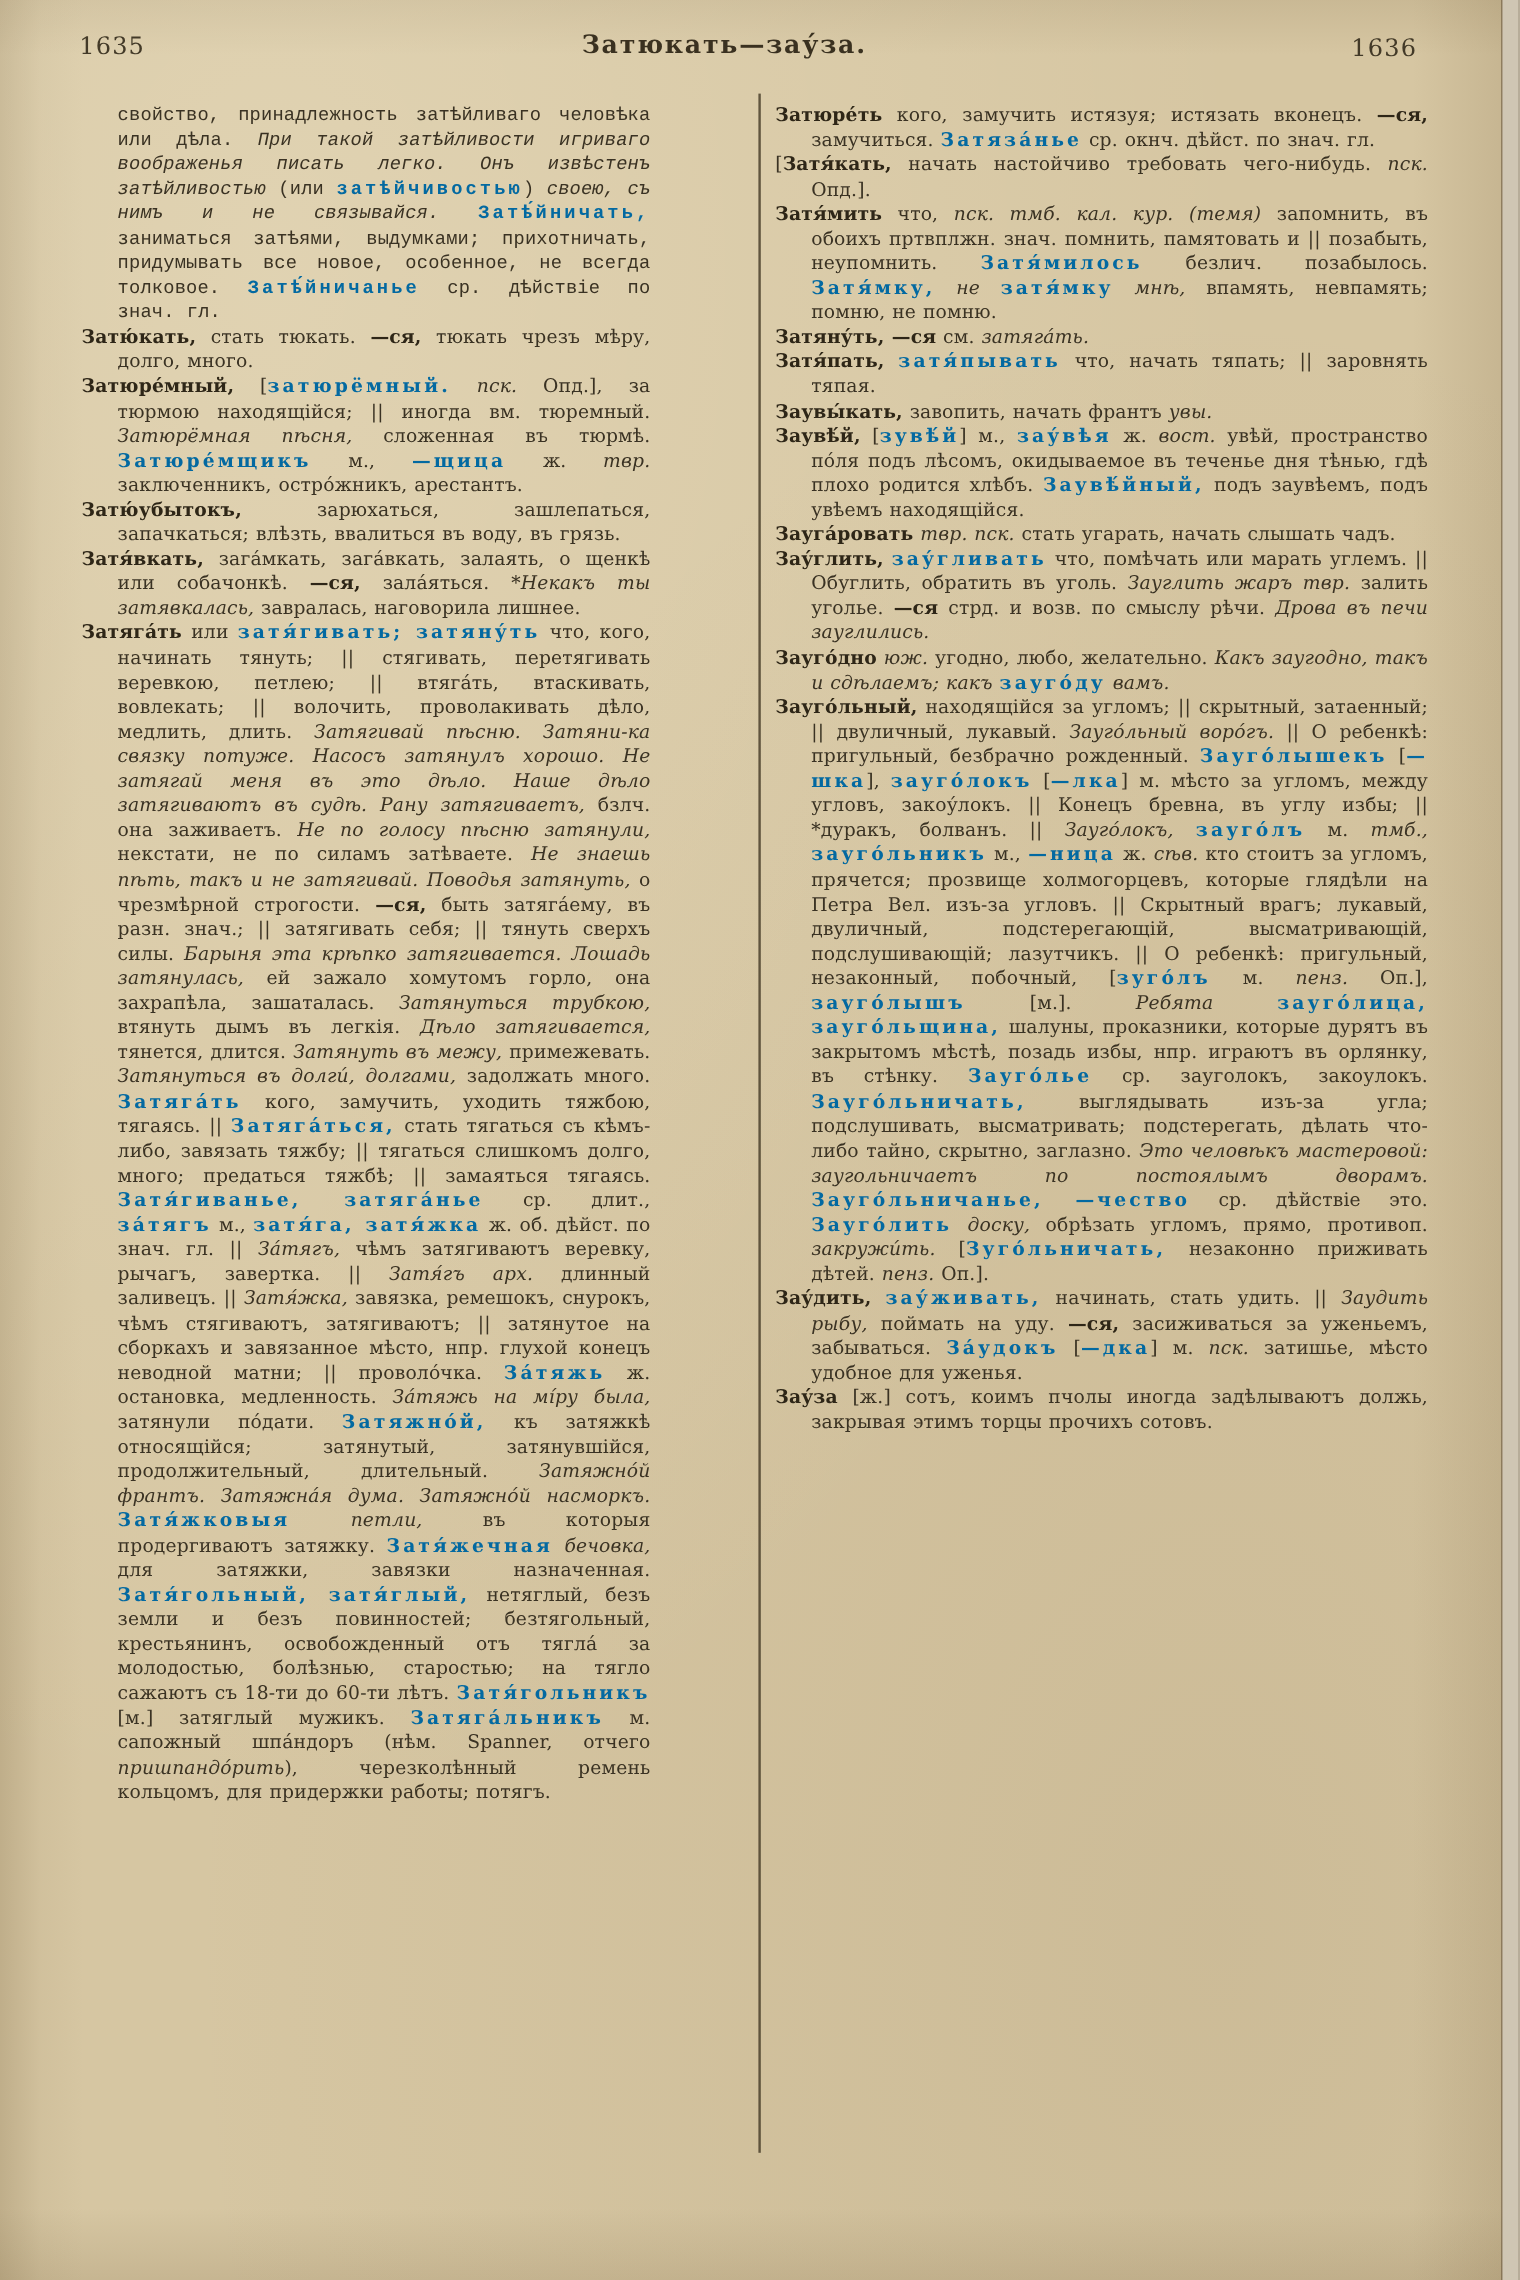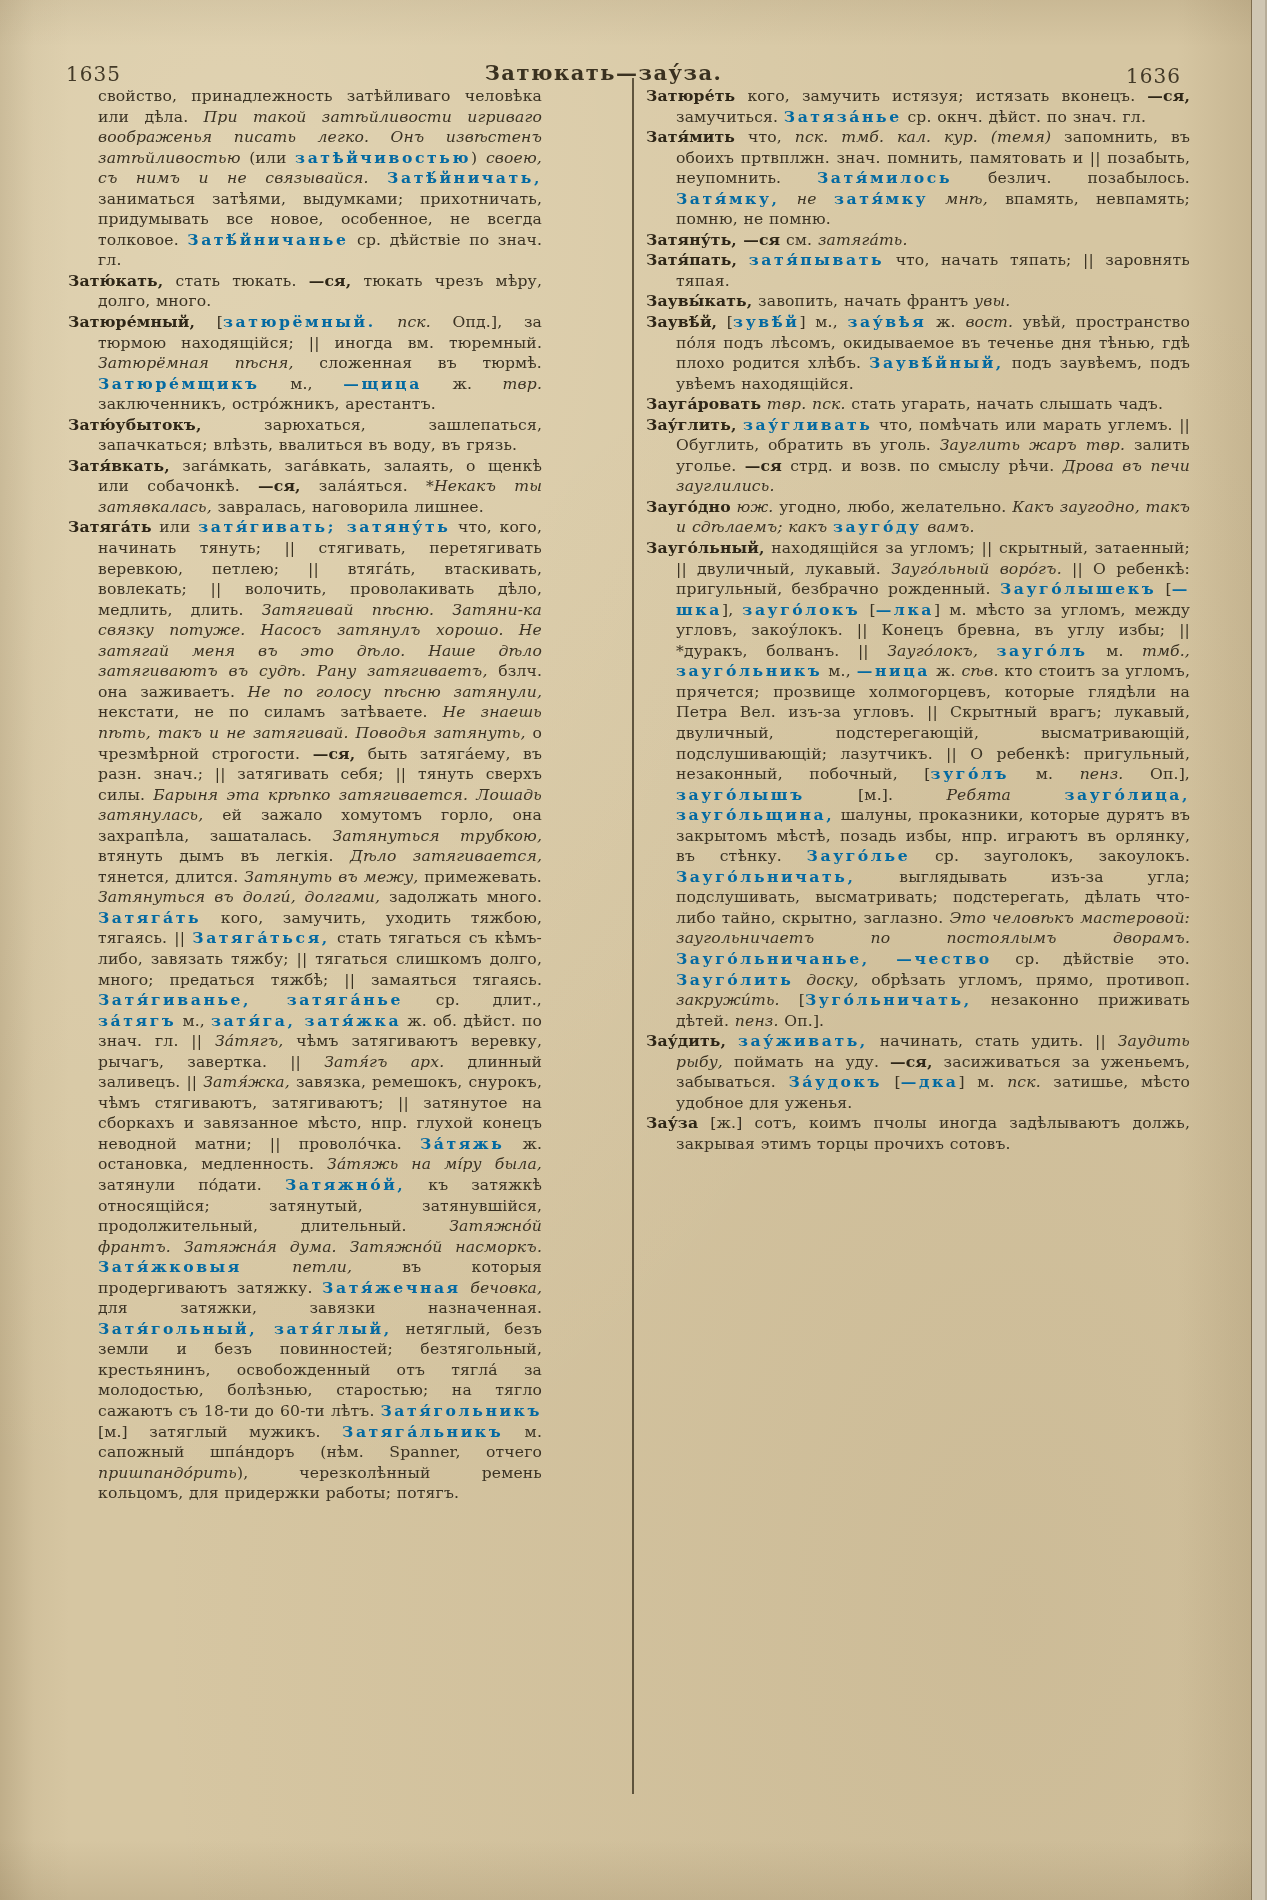--- a/index.html
+++ b/index.html
@@ -13,37 +13,37 @@
     background:
       radial-gradient(ellipse at 18% 12%, rgba(255,248,225,.25), transparent 55%),
       radial-gradient(ellipse at 80% 85%, rgba(120,95,55,.10), transparent 60%),
       linear-gradient(90deg, rgba(110,88,52,.22) 0, rgba(110,88,52,.05) 34px, transparent 70px),
       linear-gradient(270deg, rgba(110,88,52,.18) 0, transparent 90px),
       linear-gradient(180deg, rgba(110,88,52,.12) 0, transparent 46px),
       linear-gradient(0deg, rgba(110,88,52,.15) 0, transparent 60px);
   }
   .page-edge-line{position:absolute;top:0;bottom:0;right:13px;width:3px;background:#6a583c;opacity:.75;}
   .page-edge-strip{position:absolute;top:0;bottom:0;right:0;width:13px;background:#cfc6b3;border-right:2px solid #b7ad99;}
-  .header-row{position:absolute;top:24px;left:0;right:0;height:36px;margin-top:36px;}
+  .header-row{position:absolute;top:24px;left:0;right:0;height:36px;}
   .pagenum{position:absolute;font-size:20px;letter-spacing:1px;color:#433a28;}
   .pagenum-left{left:66px;top:2px;}
   .pagenum-right{right:86px;top:4px;}
   .page-title{
     position:absolute;left:0;right:60px;top:0;text-align:center;
     font-size:21px;font-weight:bold;letter-spacing:1.5px;color:#3a3120;
   }
   .column-divider{position:absolute;left:632px;top:78px;height:1716px;width:2px;background:#4a3f2c;opacity:.85;}
   .col{
     position:absolute;top:86px;text-align:justify;
     font-size:15.6px;line-height:20.55px;letter-spacing:.15px;word-spacing:.6px;
   }
   .col-left{left:68px;width:474px;}
   .col-right{left:646px;width:544px;}
   .entry{margin:0;padding-left:30px;text-indent:-30px;}
-  .entry.cont{text-indent:0;}
+  .entry.cont{text-indent:0;font-family:Liberation Mono, monospace;}
   .seg-r{}
   .seg-b{font-weight:bold;color:#2e2617;}
   .seg-i{font-style:italic;}
   .seg-s{font-weight:bold;color:#0369a1;letter-spacing:2.6px;}
 </style>
 </head>
 <body>
 
 <div class="page">
   <div class="header-row">
@@ -57,20 +57,21 @@
   <div class="col col-left">
       <p class="entry cont"><span class="seg-r">свойство, принадлежность затѣйливаго человѣка или дѣла. </span><span class="seg-i">При такой затѣйливости игриваго воображенья писать легко. Онъ извѣстенъ затѣйливостью </span><span class="seg-r">(или </span><span class="seg-s">затѣйчивостью</span><span class="seg-r">) </span><span class="seg-i">своею, съ нимъ и не связывайся. </span><span class="seg-s">Затѣ́йничать,</span><span class="seg-r"> заниматься затѣями, выдумками; прихотничать, придумывать все новое, особенное, не всегда толковое. </span><span class="seg-s">Затѣ́йничанье</span><span class="seg-r"> ср. дѣйствіе по знач. гл.</span></p>
       <p class="entry"><span class="seg-b">Затю́кать,</span><span class="seg-r"> стать тюкать. </span><span class="seg-b">—ся,</span><span class="seg-r"> тюкать чрезъ мѣру, долго, много.</span></p>
       <p class="entry"><span class="seg-b">Затюре́мный,</span><span class="seg-r"> [</span><span class="seg-s">затюрёмный.</span><span class="seg-r"> </span><span class="seg-i">пск.</span><span class="seg-r"> Опд.], за тюрмою находящійся; || иногда вм. тюремный. </span><span class="seg-i">Затюрёмная пѣсня,</span><span class="seg-r"> сложенная въ тюрмѣ. </span><span class="seg-s">Затюре́мщикъ</span><span class="seg-r"> м., </span><span class="seg-s">—щица</span><span class="seg-r"> ж. </span><span class="seg-i">твр.</span><span class="seg-r"> заключенникъ, остро́жникъ, арестантъ.</span></p>
       <p class="entry"><span class="seg-b">Затю́убытокъ,</span><span class="seg-r"> зарюхаться, зашлепаться, запачкаться; влѣзть, ввалиться въ воду, въ грязь.</span></p>
       <p class="entry"><span class="seg-b">Затя́вкать,</span><span class="seg-r"> зага́мкать, зага́вкать, залаять, о щенкѣ или собачонкѣ. </span><span class="seg-b">—ся,</span><span class="seg-r"> зала́яться. *</span><span class="seg-i">Некакъ ты затявкалась,</span><span class="seg-r"> завралась, наговорила лишнее.</span></p>
       <p class="entry"><span class="seg-b">Затяга́ть</span><span class="seg-r"> или </span><span class="seg-s">затя́гивать; затяну́ть</span><span class="seg-r"> что, кого, начинать тянуть; || стягивать, перетягивать веревкою, петлею; || втяга́ть, втаскивать, вовлекать; || волочить, проволакивать дѣло, медлить, длить. </span><span class="seg-i">Затягивай пѣсню. Затяни-ка связку потуже. Насосъ затянулъ хорошо. Не затягай меня въ это дѣло. Наше дѣло затягиваютъ въ судѣ. Рану затягиваетъ,</span><span class="seg-r"> бзлч. она заживаетъ. </span><span class="seg-i">Не по голосу пѣсню затянули,</span><span class="seg-r"> некстати, не по силамъ затѣваете. </span><span class="seg-i">Не знаешь пѣть, такъ и не затягивай. Поводья затянуть,</span><span class="seg-r"> о чрезмѣрной строгости. </span><span class="seg-b">—ся,</span><span class="seg-r"> быть затяга́ему, въ разн. знач.; || затягивать себя; || тянуть сверхъ силы. </span><span class="seg-i">Барыня эта крѣпко затягивается. Лошадь затянулась,</span><span class="seg-r"> ей зажало хомутомъ горло, она захрапѣла, зашаталась. </span><span class="seg-i">Затянуться трубкою,</span><span class="seg-r"> втянуть дымъ въ легкія. </span><span class="seg-i">Дѣло затягивается,</span><span class="seg-r"> тянется, длится. </span><span class="seg-i">Затянуть въ межу,</span><span class="seg-r"> примежевать. </span><span class="seg-i">Затянуться въ долги́, долгами,</span><span class="seg-r"> задолжать много. </span><span class="seg-s">Затяга́ть</span><span class="seg-r"> кого, замучить, уходить тяжбою, тягаясь. || </span><span class="seg-s">Затяга́ться,</span><span class="seg-r"> стать тягаться съ кѣмъ-либо, завязать тяжбу; || тягаться слишкомъ долго, много; предаться тяжбѣ; || замаяться тягаясь. </span><span class="seg-s">Затя́гиванье, затяга́нье</span><span class="seg-r"> ср. длит., </span><span class="seg-s">за́тягъ</span><span class="seg-r"> м., </span><span class="seg-s">затя́га, затя́жка</span><span class="seg-r"> ж. об. дѣйст. по знач. гл. || </span><span class="seg-i">За́тягъ,</span><span class="seg-r"> чѣмъ затягиваютъ веревку, рычагъ, завертка. || </span><span class="seg-i">Затя́гъ арх.</span><span class="seg-r"> длинный заливецъ. || </span><span class="seg-i">Затя́жка,</span><span class="seg-r"> завязка, ремешокъ, снурокъ, чѣмъ стягиваютъ, затягиваютъ; || затянутое на сборкахъ и завязанное мѣсто, нпр. глухой конецъ неводной матни; || проволо́чка. </span><span class="seg-s">За́тяжь</span><span class="seg-r"> ж. остановка, медленность. </span><span class="seg-i">За́тяжь на мі́ру была,</span><span class="seg-r"> затянули по́дати. </span><span class="seg-s">Затяжно́й,</span><span class="seg-r"> къ затяжкѣ относящійся; затянутый, затянувшійся, продолжительный, длительный. </span><span class="seg-i">Затяжно́й франтъ. Затяжна́я дума. Затяжно́й насморкъ. </span><span class="seg-s">Затя́жковыя</span><span class="seg-r"> </span><span class="seg-i">петли,</span><span class="seg-r"> въ которыя продергиваютъ затяжку. </span><span class="seg-s">Затя́жечная</span><span class="seg-r"> </span><span class="seg-i">бечовка,</span><span class="seg-r"> для затяжки, завязки назначенная. </span><span class="seg-s">Затя́гольный, затя́глый,</span><span class="seg-r"> нетяглый, безъ земли и безъ повинностей; безтягольный, крестьянинъ, освобожденный отъ тягла́ за молодостью, болѣзнью, старостью; на тягло сажаютъ съ 18-ти до 60-ти лѣтъ. </span><span class="seg-s">Затя́гольникъ</span><span class="seg-r"> [м.] затяглый мужикъ. </span><span class="seg-s">Затяга́льникъ</span><span class="seg-r"> м. сапожный шпа́ндоръ (нѣм. Spanner, отчего </span><span class="seg-i">пришпандо́рить</span><span class="seg-r">), черезколѣнный ремень кольцомъ, для придержки работы; потягъ.</span></p>
     </div>
   <div class="col col-right">
       <p class="entry"><span class="seg-b">Затюре́ть</span><span class="seg-r"> кого, замучить истязуя; истязать вконецъ. </span><span class="seg-b">—ся,</span><span class="seg-r"> замучиться. </span><span class="seg-s">Затяза́нье</span><span class="seg-r"> ср. окнч. дѣйст. по знач. гл.</span></p>
+      <p class="entry"><span class="seg-r">[</span><span class="seg-b">Затя́кать,</span><span class="seg-r"> начать настойчиво требовать чего-нибудь. </span><span class="seg-i">пск.</span><span class="seg-r"> Опд.].</span></p>
       <p class="entry"><span class="seg-b">Затя́мить</span><span class="seg-r"> что, </span><span class="seg-i">пск. тмб. кал. кур. (темя)</span><span class="seg-r"> запомнить, въ обоихъ пртвплжн. знач. помнить, памятовать и || позабыть, неупомнить. </span><span class="seg-s">Затя́милось</span><span class="seg-r"> безлич. позабылось. </span><span class="seg-s">Затя́мку,</span><span class="seg-r"> </span><span class="seg-i">не</span><span class="seg-r"> </span><span class="seg-s">затя́мку</span><span class="seg-r"> </span><span class="seg-i">мнѣ,</span><span class="seg-r"> впамять, невпамять; помню, не помню.</span></p>
       <p class="entry"><span class="seg-b">Затяну́ть, —ся</span><span class="seg-r"> см. </span><span class="seg-i">затяга́ть.</span></p>
       <p class="entry"><span class="seg-b">Затя́пать,</span><span class="seg-r"> </span><span class="seg-s">затя́пывать</span><span class="seg-r"> что, начать тяпать; || заровнять тяпая.</span></p>
       <p class="entry"><span class="seg-b">Заувы́кать,</span><span class="seg-r"> завопить, начать франтъ </span><span class="seg-i">увы.</span></p>
       <p class="entry"><span class="seg-b">Заувѣ́й,</span><span class="seg-r"> [</span><span class="seg-s">зувѣ́й</span><span class="seg-r">] м., </span><span class="seg-s">зау́вѣя</span><span class="seg-r"> ж. </span><span class="seg-i">вост.</span><span class="seg-r"> увѣй, пространство по́ля подъ лѣсомъ, окидываемое въ теченье дня тѣнью, гдѣ плохо родится хлѣбъ. </span><span class="seg-s">Заувѣ́йный,</span><span class="seg-r"> подъ заувѣемъ, подъ увѣемъ находящійся.</span></p>
       <p class="entry"><span class="seg-b">Зауга́ровать</span><span class="seg-r"> </span><span class="seg-i">твр. пск.</span><span class="seg-r"> стать угарать, начать слышать чадъ.</span></p>
       <p class="entry"><span class="seg-b">Зау́глить,</span><span class="seg-r"> </span><span class="seg-s">зау́гливать</span><span class="seg-r"> что, помѣчать или марать углемъ. || Обуглить, обратить въ уголь. </span><span class="seg-i">Зауглить жаръ твр.</span><span class="seg-r"> залить уголье. </span><span class="seg-b">—ся</span><span class="seg-r"> стрд. и возв. по смыслу рѣчи. </span><span class="seg-i">Дрова въ печи зауглились.</span></p>
       <p class="entry"><span class="seg-b">Зауго́дно</span><span class="seg-r"> </span><span class="seg-i">юж.</span><span class="seg-r"> угодно, любо, желательно. </span><span class="seg-i">Какъ заугодно, такъ и сдѣлаемъ; какъ </span><span class="seg-s">зауго́ду</span><span class="seg-i"> вамъ.</span></p>
       <p class="entry"><span class="seg-b">Зауго́льный,</span><span class="seg-r"> находящійся за угломъ; || скрытный, затаенный; || двуличный, лукавый. </span><span class="seg-i">Зауго́льный воро́гъ.</span><span class="seg-r"> || О ребенкѣ: пригульный, безбрачно рожденный. </span><span class="seg-s">Зауго́лышекъ</span><span class="seg-r"> [</span><span class="seg-s">—шка</span><span class="seg-r">], </span><span class="seg-s">зауго́локъ</span><span class="seg-r"> [</span><span class="seg-s">—лка</span><span class="seg-r">] м. мѣсто за угломъ, между угловъ, закоу́локъ. || Конецъ бревна, въ углу избы; || *дуракъ, болванъ. || </span><span class="seg-i">Зауго́локъ,</span><span class="seg-r"> </span><span class="seg-s">зауго́лъ</span><span class="seg-r"> м. </span><span class="seg-i">тмб.,</span><span class="seg-r"> </span><span class="seg-s">зауго́льникъ</span><span class="seg-r"> м., </span><span class="seg-s">—ница</span><span class="seg-r"> ж. </span><span class="seg-i">сѣв.</span><span class="seg-r"> кто стоитъ за угломъ, прячется; прозвище холмогорцевъ, которые глядѣли на Петра Вел. изъ-за угловъ. || Скрытный врагъ; лукавый, двуличный, подстерегающій, высматривающій, подслушивающій; лазутчикъ. || О ребенкѣ: пригульный, незаконный, побочный, [</span><span class="seg-s">зуго́лъ</span><span class="seg-r"> м. </span><span class="seg-i">пенз.</span><span class="seg-r"> Оп.], </span><span class="seg-s">зауго́лышъ</span><span class="seg-r"> [м.]. </span><span class="seg-i">Ребята</span><span class="seg-r"> </span><span class="seg-s">зауго́лица, зауго́льщина,</span><span class="seg-r"> шалуны, проказники, которые дурятъ въ закрытомъ мѣстѣ, позадь избы, нпр. играютъ въ орлянку, въ стѣнку. </span><span class="seg-s">Зауго́лье</span><span class="seg-r"> ср. зауголокъ, закоулокъ. </span><span class="seg-s">Зауго́льничать,</span><span class="seg-r"> выглядывать изъ-за угла; подслушивать, высматривать; подстерегать, дѣлать что-либо тайно, скрытно, заглазно. </span><span class="seg-i">Это человѣкъ мастеровой: заугольничаетъ по постоялымъ дворамъ.</span><span class="seg-r"> </span><span class="seg-s">Зауго́льничанье, —чество</span><span class="seg-r"> ср. дѣйствіе это. </span><span class="seg-s">Зауго́лить</span><span class="seg-r"> </span><span class="seg-i">доску,</span><span class="seg-r"> обрѣзать угломъ, прямо, противоп. </span><span class="seg-i">закружи́ть.</span><span class="seg-r"> [</span><span class="seg-s">Зуго́льничать,</span><span class="seg-r"> незаконно приживать дѣтей. </span><span class="seg-i">пенз.</span><span class="seg-r"> Оп.].</span></p>
       <p class="entry"><span class="seg-b">Зау́дить,</span><span class="seg-r"> </span><span class="seg-s">зау́живать,</span><span class="seg-r"> начинать, стать удить. || </span><span class="seg-i">Заудить рыбу,</span><span class="seg-r"> поймать на уду. </span><span class="seg-b">—ся,</span><span class="seg-r"> засиживаться за уженьемъ, забываться. </span><span class="seg-s">За́удокъ</span><span class="seg-r"> [</span><span class="seg-s">—дка</span><span class="seg-r">] м. </span><span class="seg-i">пск.</span><span class="seg-r"> затишье, мѣсто удобное для уженья.</span></p>

